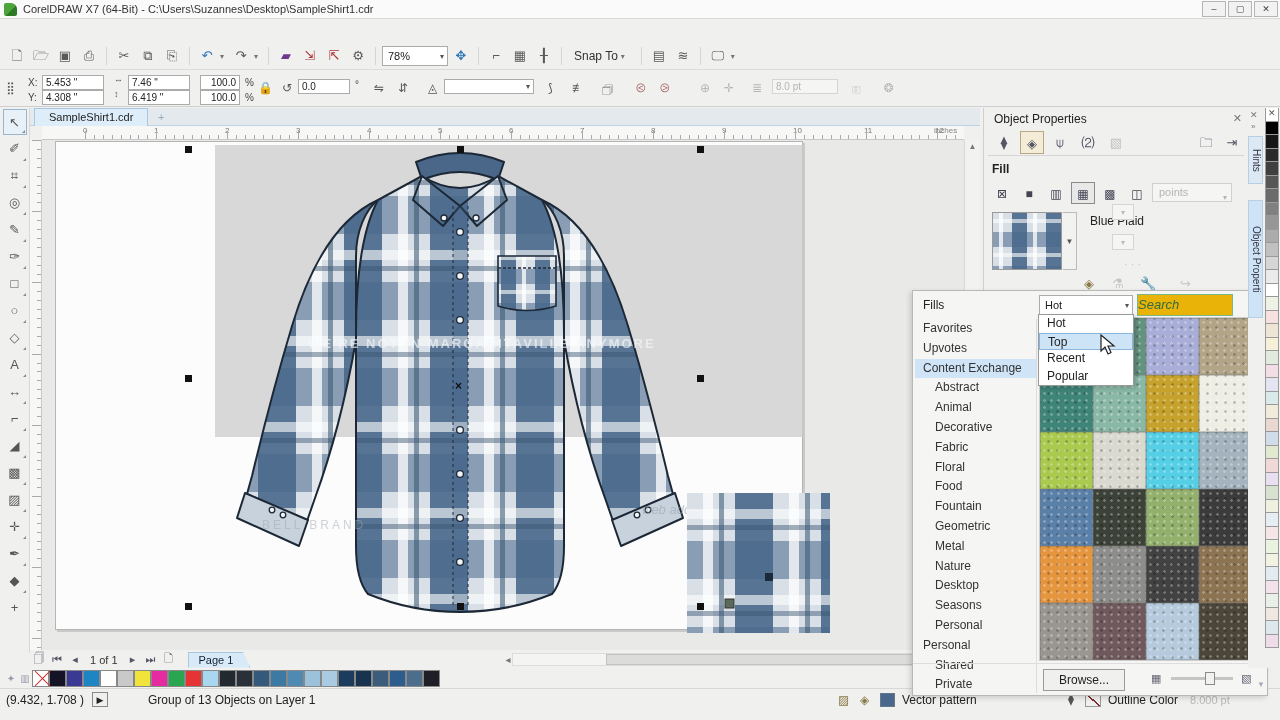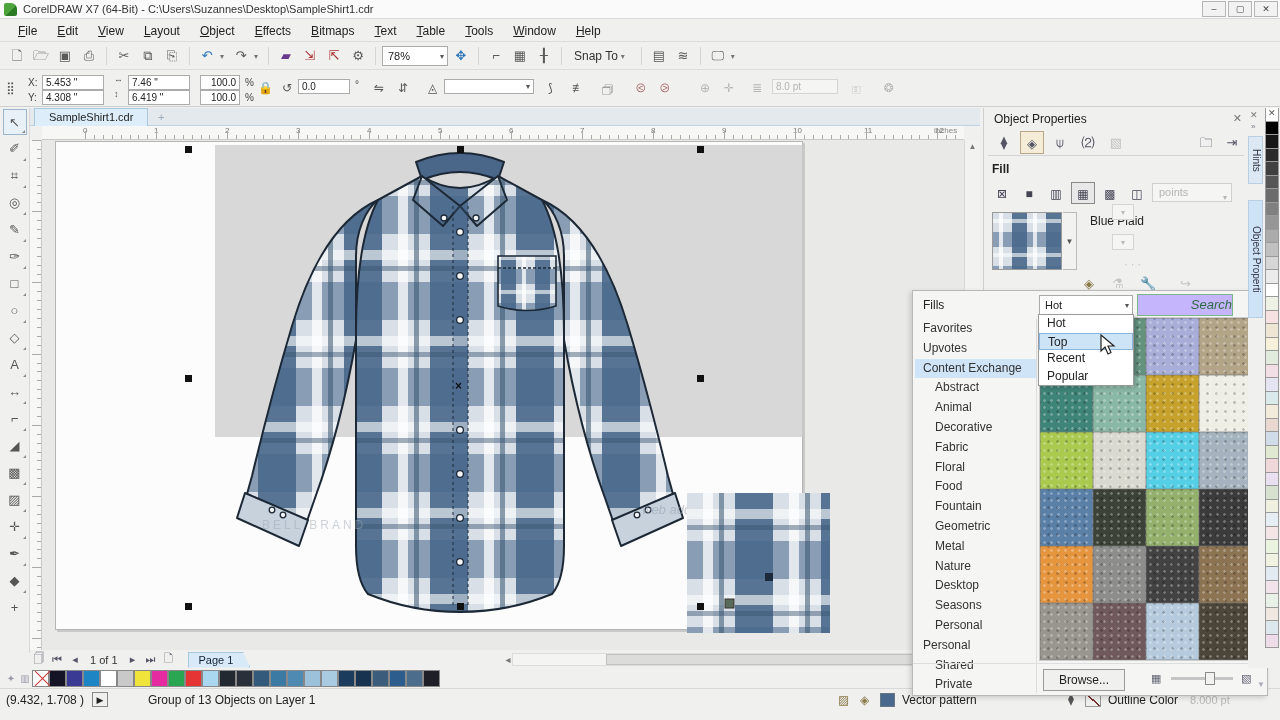--- a/index.html
+++ b/index.html
@@ -123,21 +123,21 @@
   #pattern-name { position:absolute; left:106px; top:106px; font-size:12px; color:#222; }
   .mini-combo { position:absolute; width:22px; height:16px; border:1px solid #d5d5d5; background:#f5f5f4; color:#bbb; font-size:8px; text-align:center; line-height:15px; }
   #op-dots { position:absolute; left:140px; top:150px; color:#c5c5c5; font-size:11px; }
   .op-mini-ic { position:absolute; top:168px; font-size:13px; color:#8a7a4a; }
   .op-mini-ic.gray { color:#c5c5c5; }
 
   
   #fills-panel { left:912px; top:290px; width:356px; height:406px; background:#f5f5f4; border:1px solid #b8b8b8; box-shadow:-2px 2px 5px rgba(0,0,0,.15); }
   #fills-title { position:absolute; left:10px; top:7px; font-weight:normal; font-size:12px; }
   #filter-combo { position:absolute; left:126px; top:4px; width:94px; height:20px; }
-  #search-btn { position:absolute; left:224px; top:3px; width:96px; height:22px; background:#c4b5fd; border:1px solid #7ab88a; color:#2f6b43; font-style:italic; font-size:13px; text-align:right; line-height:20px; }
+  #search-btn { position:absolute; left:224px; top:3px; width:96px; height:22px; background:#eab308; border:1px solid #7ab88a; color:#2f6b43; font-style:italic; font-size:13px; text-align:left; line-height:20px; }
   #cat-list { position:absolute; left:2px; top:28px; width:122px; height:374px; background:#f5f5f4; border-right:1px solid #ddd; overflow:hidden; }
   .cat { height:19.8px; line-height:19.8px; font-size:12px; color:#333; padding-left:8px; white-space:nowrap; }
   .cat.lvl1 { padding-left:20px; }
   .cat.selected { background:#cfe5f7; }
   #cat-up { position:absolute; right:2px; top:30px; color:#aab; font-size:8px; }
   #cat-dn { position:absolute; right:2px; bottom:6px; color:#aab; font-size:8px; }
   #swatch-grid { position:absolute; left:126px; top:26px; width:214px; height:344px; display:grid; grid-template-columns:repeat(4,1fr); grid-template-rows:repeat(6,1fr); border:1px solid #ccc; }
   .swatch { border:1px solid rgba(120,120,120,.35); background-image:radial-gradient(rgba(255,255,255,.28) 1px, transparent 1.6px), radial-gradient(rgba(0,0,0,.22) 1px, transparent 1.6px); background-size:7px 7px, 9px 9px; background-position:0 0, 3px 4px; }
   #grid-scroll { position:absolute; left:341px; top:26px; width:13px; height:344px; background:#ececeb; border:1px solid #d5d5d5; }
   #grid-thumb { position:absolute; left:1px; top:14px; width:9px; height:60px; background:#cfcfce; border:1px solid #bbb; }
@@ -193,34 +193,20 @@
   <div id="titlebar" class="abs">
     <div id="corel-logo"></div>
     <span id="title-text">CorelDRAW X7 (64-Bit) - C:\Users\Suzannes\Desktop\SampleShirt1.cdr</span>
     <div class="wincontrols">
       <div class="winbtn">–</div>
       <div class="winbtn">▢</div>
       <div class="winbtn">✕</div>
     </div>
   </div>
 
-  <div id="menubar" class="abs">
-      <div class="menu-item">File</div>
-      <div class="menu-item">Edit</div>
-      <div class="menu-item">View</div>
-      <div class="menu-item">Layout</div>
-      <div class="menu-item">Object</div>
-      <div class="menu-item">Effects</div>
-      <div class="menu-item">Bitmaps</div>
-      <div class="menu-item">Text</div>
-      <div class="menu-item">Table</div>
-      <div class="menu-item">Tools</div>
-      <div class="menu-item">Window</div>
-      <div class="menu-item">Help</div>
-    </div>
 
   <div id="std-toolbar" class="abs">
     <div class="tbtn">🗋</div>
     <div class="tbtn">🗁</div>
     <div class="tbtn">▣</div>
     <div class="tbtn">⎙</div>
     <div class="tsep"></div>
     <div class="tbtn">✂</div>
     <div class="tbtn">⧉</div>
     <div class="tbtn">⎘</div>
@@ -540,20 +526,21 @@
       </g>
 
       <text x="245" y="242" font-size="12" fill="#111" font-weight="bold">×</text>
 
       <g stroke="#1c2836" stroke-width="1.6" fill="url(#plaidS)">
         <path d="M288,108 L346,108 L346,158 Q317,167 288,158 Z"></path>
         <line x1="288" y1="120" x2="346" y2="120" stroke-dasharray="3,2"></line>
       </g>
     </svg>
 
+    <div id="watermark-1">WE'RE NOT IN MARGARITAVILLE ANYMORE</div>
     <div id="watermark-2">BELL BRAND</div>
     <div id="watermark-3">web address here</div>
 
     <svg id="mini-plaid" width="143" height="140">
       <rect width="143" height="140" fill="url(#plaid)"></rect>
       <rect x="78" y="80" width="8" height="8" fill="#1b2a3a"></rect>
       <rect x="38" y="106" width="9" height="9" fill="#5a6a5a" stroke="#333"></rect>
     </svg>
     <div id="handles">
         <div class="handle" style="left: 143px; top: 6px;"></div>

